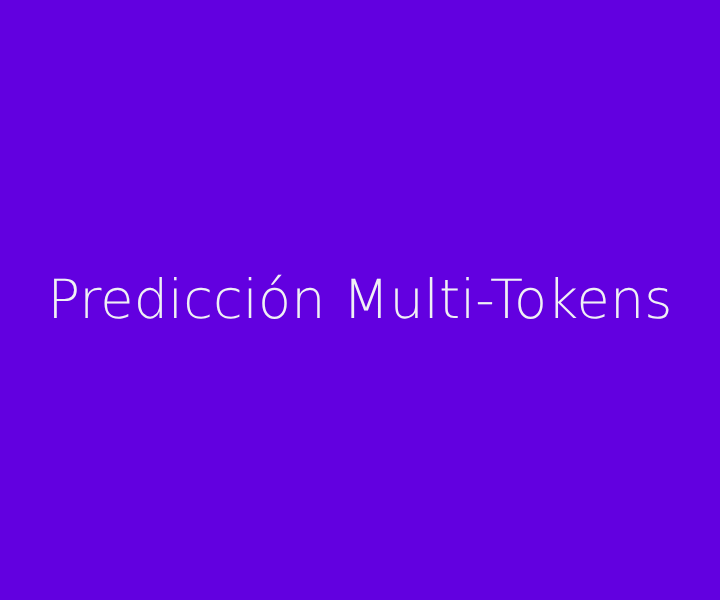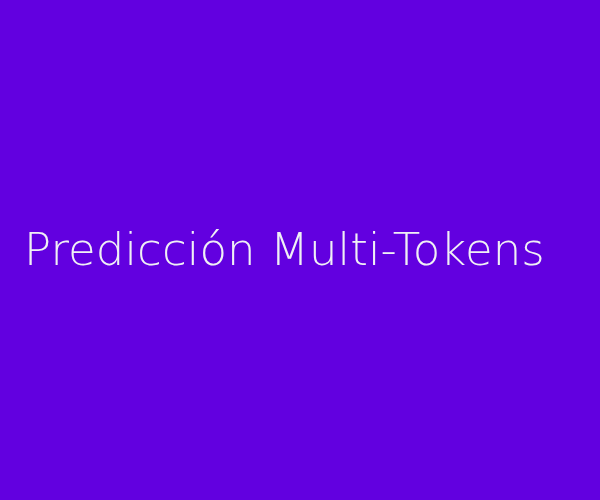--- a/index.html
+++ b/index.html
@@ -46,19 +46,19 @@
     white-space: nowrap;
     color: #f0f0f5;
     -webkit-font-smoothing: antialiased;
   }
 </style>
 </head>
 <body>
 
 <div id="slide" style="background-color: rgb(98, 0, 224);">
 
-  <div id="title-block" style="text-align: left;">
+  <div id="title-block" style="text-align: center;">
 
     <h1 id="slide-title" style="color: rgb(240, 240, 245);">Predicción Multi-Tokens</h1>
 
   </div>
 
 </div>
 
 </body></html>

